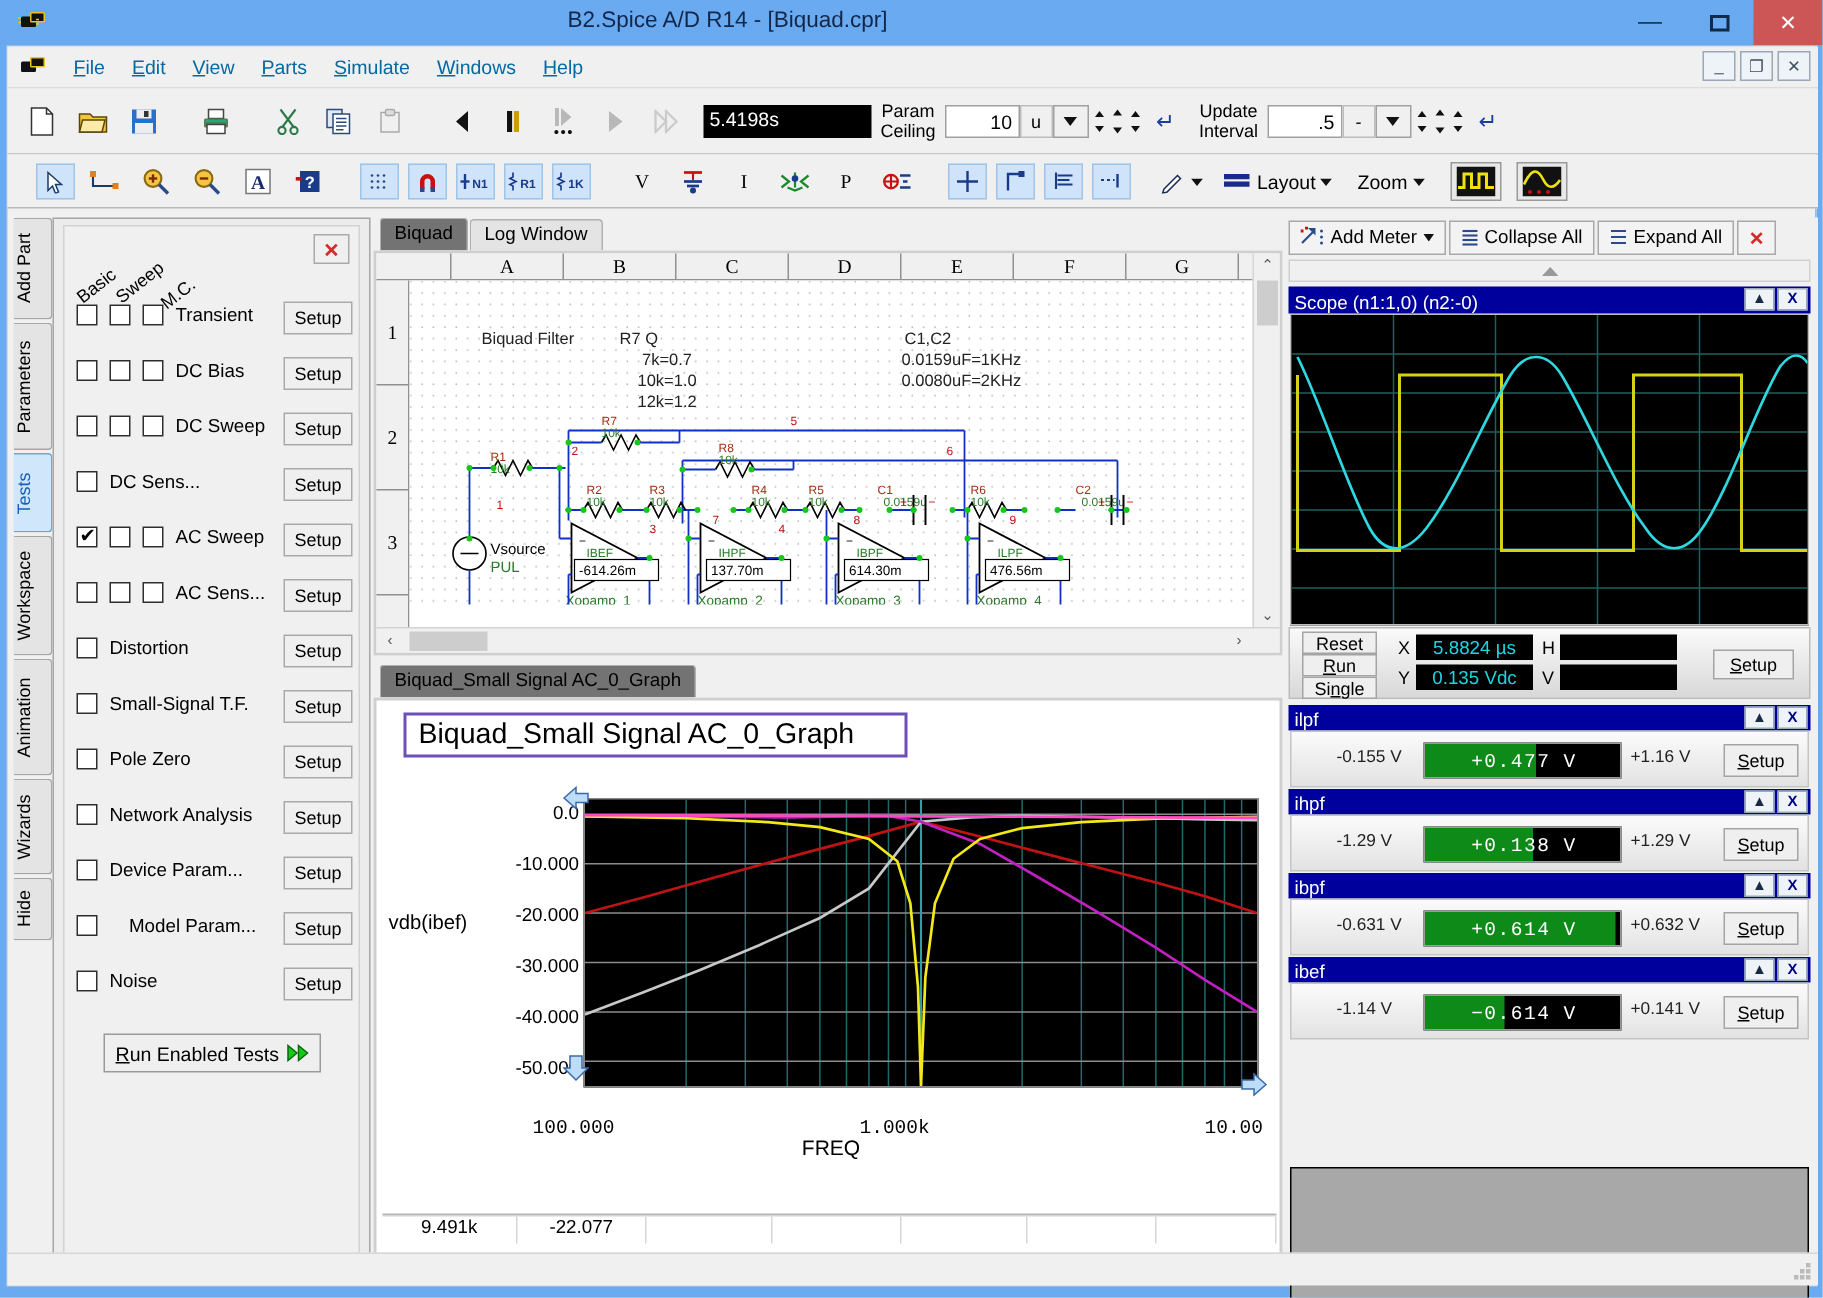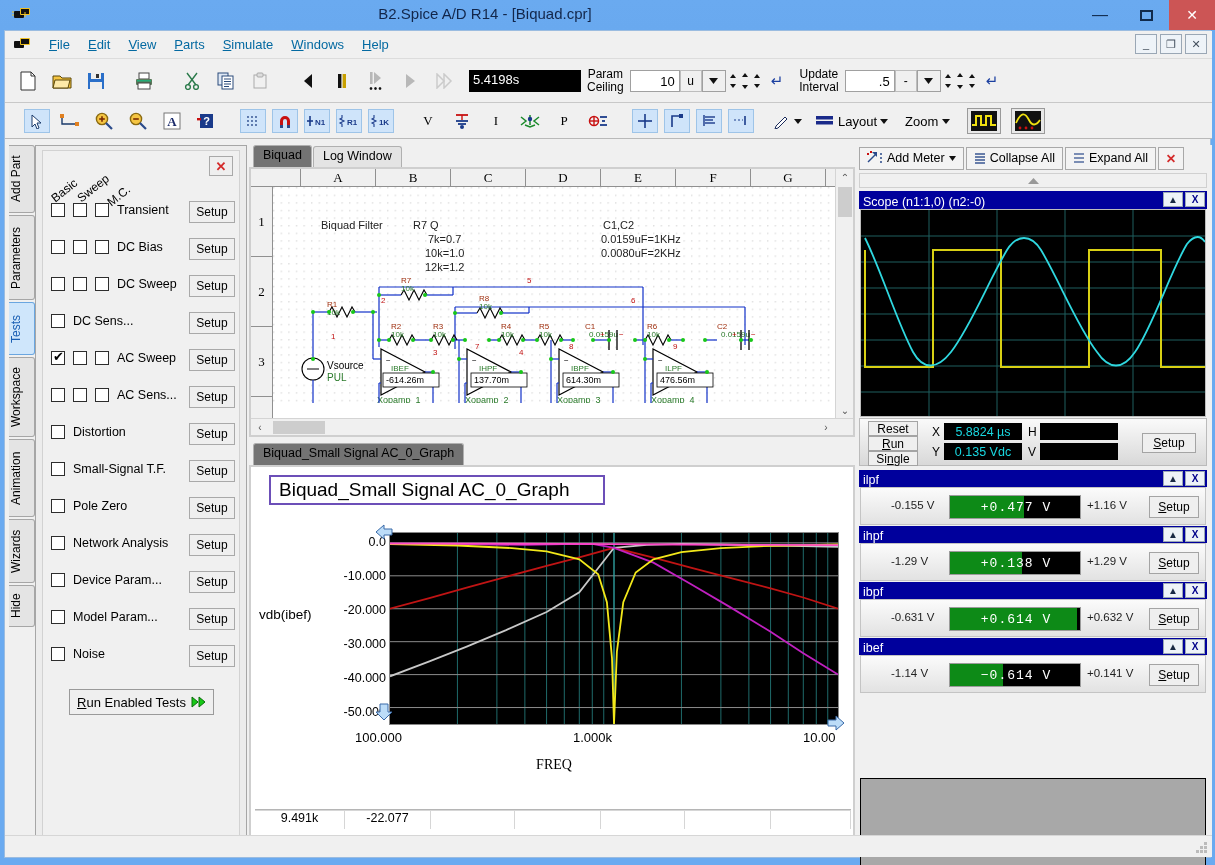--- a/index.html
+++ b/index.html
@@ -130,22 +130,22 @@
   .graph-tabstrip { height:22px; display:flex; align-items:flex-end; padding-left:4px; }
   .graph-body { position:absolute; left:0; top:22px; width:606px; height:390px; background:#fff;
      border:2px solid #cfcfcf; }
   .gtitle { position:absolute; left:18px; top:8px; width:336px; height:30px; background:#fff;
      border:2px solid #6c4fb8; font-size:19px; display:flex; align-items:center; padding-left:8px; }
   .plotbox { position:absolute; left:138px; top:65px; width:450px; height:193px; background:#000;
      border:1px solid #888; }
   .ylabels { position:absolute; left:20px; top:60px; width:115px; }
   .ylab { position:absolute; right:0; font-size:12.5px; text-align:right; }
   .axisname { position:absolute; left:8px; top:140px; font-size:13.5px; }
-  .xlabel { position:absolute; left:0; top:290px; width:606px; text-align:center; font-size:14px;font-family:Liberation Serif, serif; }
-  .xtick { position:absolute; top:263px; font-size:13px; }
+  .xlabel { position:absolute; left:0; top:290px; width:606px; text-align:center; font-size:14px; }
+  .xtick { position:absolute; top:277px; font-size:13px;font-family:Liberation Mono, monospace; }
   .cursortbl { position:absolute; left:4px; bottom:6px; width:596px; height:38px;
      border-top:1px solid #b5b5b5; }
   .cur-hdr { display:flex; height:18px; }
   .cur-hdr div { font-size:12.5px; text-align:center; }
   .cur-val { display:flex; height:19px; border-top:1px solid #d6d6d6; }
   .cur-val div { font-size:12.5px; text-align:center; border-right:1px solid #d6d6d6; }
 
   
   .right { position:absolute; left:852px; top:114px; width:355px; height:710px; background:#f0f0f0; }
   .rtoolbar { height:26px; display:flex; align-items:center; gap:2px; padding:1px 2px; }
@@ -687,21 +687,21 @@
               <div class="setupbtn">Setup</div>
             </div>
             <div class="test-row" style="top: 416px;">
               <div style="position:absolute;left:8px;top:6px;display:flex;align-items:center;gap:8px">
                 <span class="cb"></span>
                 <span class="test-name">Device Param...</span>
               </div>
               <div class="setupbtn">Setup</div>
             </div>
             <div class="test-row" style="top: 453px;">
-              <div style="position:absolute;left:8px;top:6px;display:flex;align-items:flex-start;gap:8px">
+              <div style="position:absolute;left:8px;top:6px;display:flex;align-items:flex-start;gap:21px">
                 <span class="cb"></span>
                 <span class="test-name">Model  Param...</span>
               </div>
               <div class="setupbtn">Setup</div>
             </div>
             <div class="test-row" style="top: 490px;">
               <div style="position:absolute;left:8px;top:6px;display:flex;align-items:center;gap:8px">
                 <span class="cb"></span>
                 <span class="test-name">Noise</span>
               </div>

